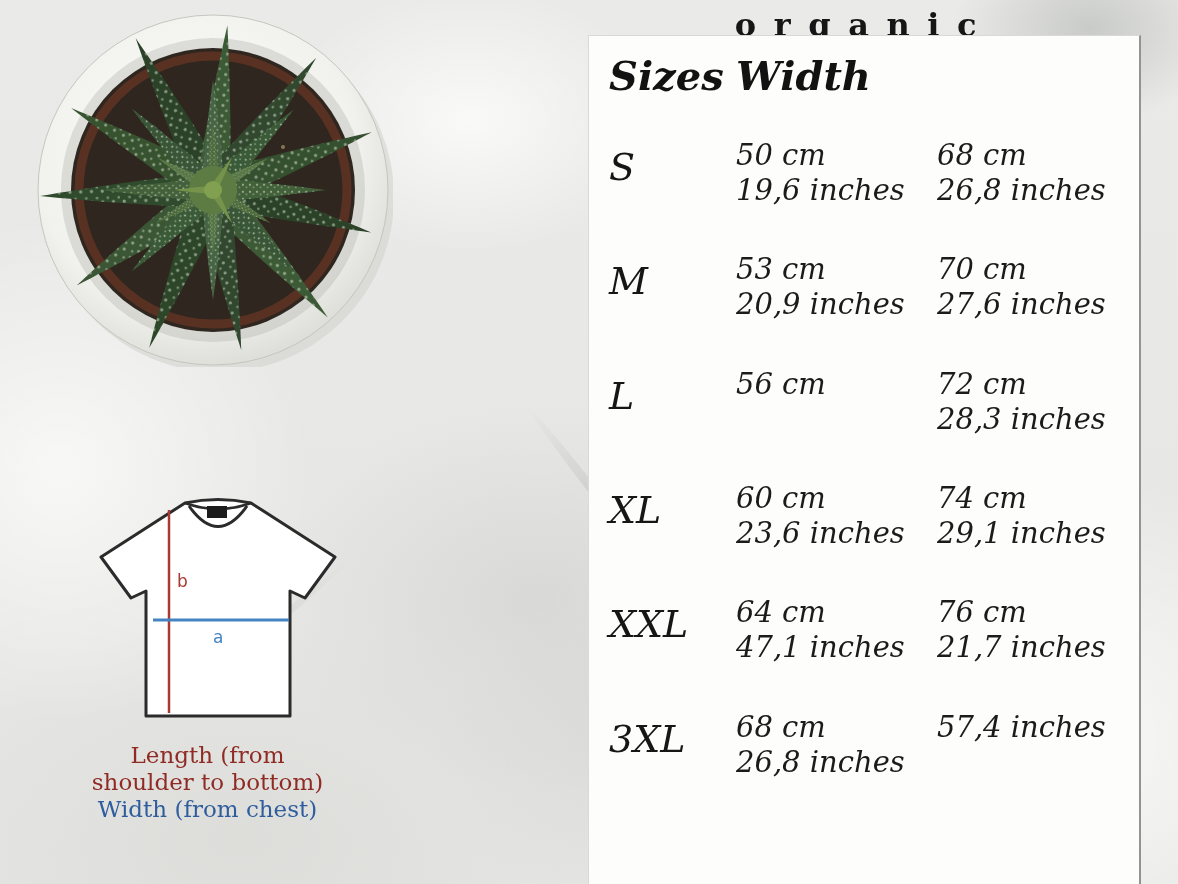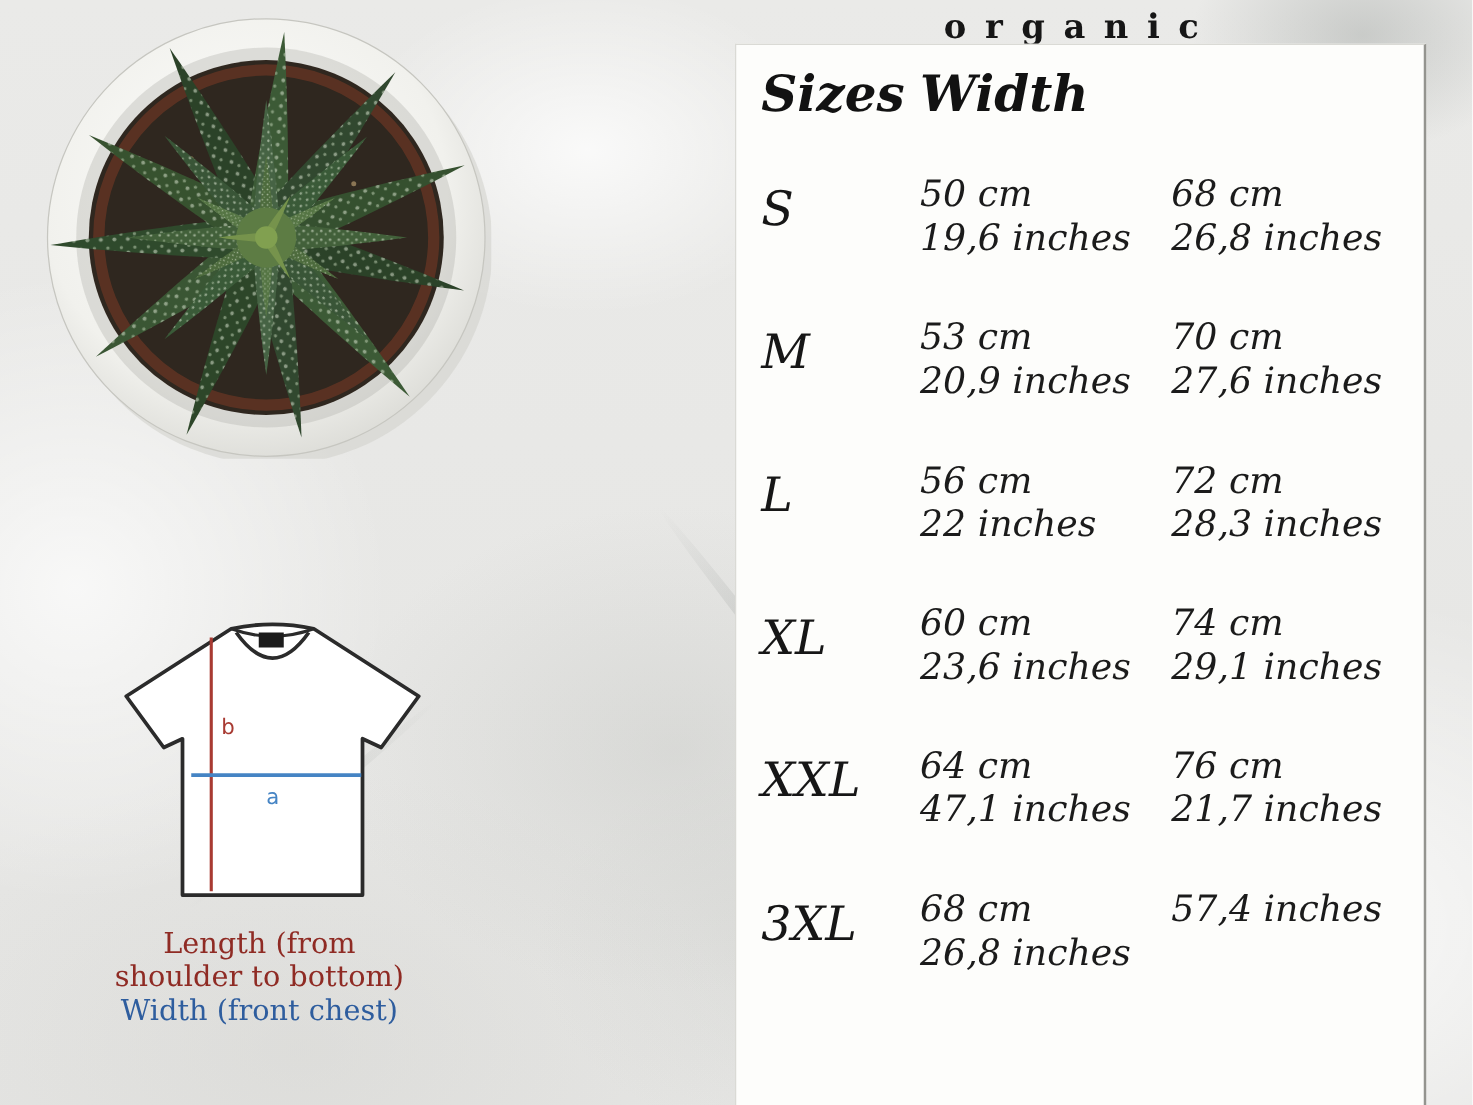--- a/index.html
+++ b/index.html
@@ -18,21 +18,21 @@
   .vein.v1{left:470px;top:520px;width:300px;height:10px;transform:rotate(52deg);
     background:linear-gradient(90deg,transparent,rgba(120,125,122,.22),transparent);border-radius:50%;}
   .vein.v2{left:120px;top:640px;width:260px;height:8px;transform:rotate(-40deg);
     background:linear-gradient(90deg,transparent,rgba(130,135,132,.16),transparent);border-radius:50%;}
   .vein.v3{left:900px;top:180px;width:260px;height:9px;transform:rotate(65deg);
     background:linear-gradient(90deg,transparent,rgba(140,145,142,.14),transparent);border-radius:50%;}
 
   .plant{position:absolute;left:33px;top:7px;}
 
   .brand{position:absolute;left:588px;top:6px;width:553px;text-align:center;
-    font-size:27px;font-weight:600;letter-spacing:.55em;color:#161616;}
+    font-size:32px;font-weight:600;letter-spacing:.55em;color:#161616;}
 
   .panel{position:absolute;left:588px;top:35px;width:553px;height:884px;
     background:#fdfdfb;border:1px solid #dadad5;border-right:2px solid #94948f;
     border-bottom:2px solid #94948f;box-sizing:border-box;font-style:italic;}
   .grid3{position:absolute;left:0;width:100%;padding-left:20px;box-sizing:border-box;
     display:grid;grid-template-columns:127px 201px 1fr;}
   .hdr{top:16px;font-size:40px;font-weight:bold;color:#121212;}
   .row{height:114px;}
   .size-cell{font-size:38px;color:#161616;line-height:1;padding-top:10px;}
   .meas .cm,.meas .in{font-size:29px;line-height:35px;color:#1b1b1b;white-space:nowrap;}
@@ -170,21 +170,20 @@
       <div class="meas">
         <div class="cm">70 cm</div>
         <div class="in">27,6 inches</div>
       </div>
     </div>
 
     <div class="grid3 row" style="top:331px">
       <div class="size-cell">L</div>
       <div class="meas">
         <div class="cm">56 cm</div>
-        <div class="in">22 inches</div>
       </div>
       <div class="meas">
         <div class="cm">72 cm</div>
         <div class="in">28,3 inches</div>
       </div>
     </div>
 
     <div class="grid3 row" style="top:445px">
       <div class="size-cell">XL</div>
       <div class="meas">
@@ -228,16 +227,16 @@
     <rect x="114" y="21" width="20" height="12" fill="#1c1c1c"></rect>
     <line x1="76" y1="25" x2="76" y2="228" stroke="#a83a32" stroke-width="2.5"></line>
     <line x1="60" y1="135" x2="196" y2="135" stroke="#4584c4" stroke-width="3"></line>
     <text x="84" y="102" font-family="DejaVu Sans, sans-serif" font-size="17" fill="#a83a32">b</text>
     <text x="120" y="158" font-family="DejaVu Sans, sans-serif" font-size="17" fill="#4584c4">a</text>
   </svg>
 
   <div class="caption">
     <span class="len">Length (from</span>
     <span class="len">shoulder to bottom)</span>
-    <span class="wid">Width (front chest)</span>
+    <span class="wid">Width (from chest)</span>
   </div>
 
 </div>
 
 </body></html>

